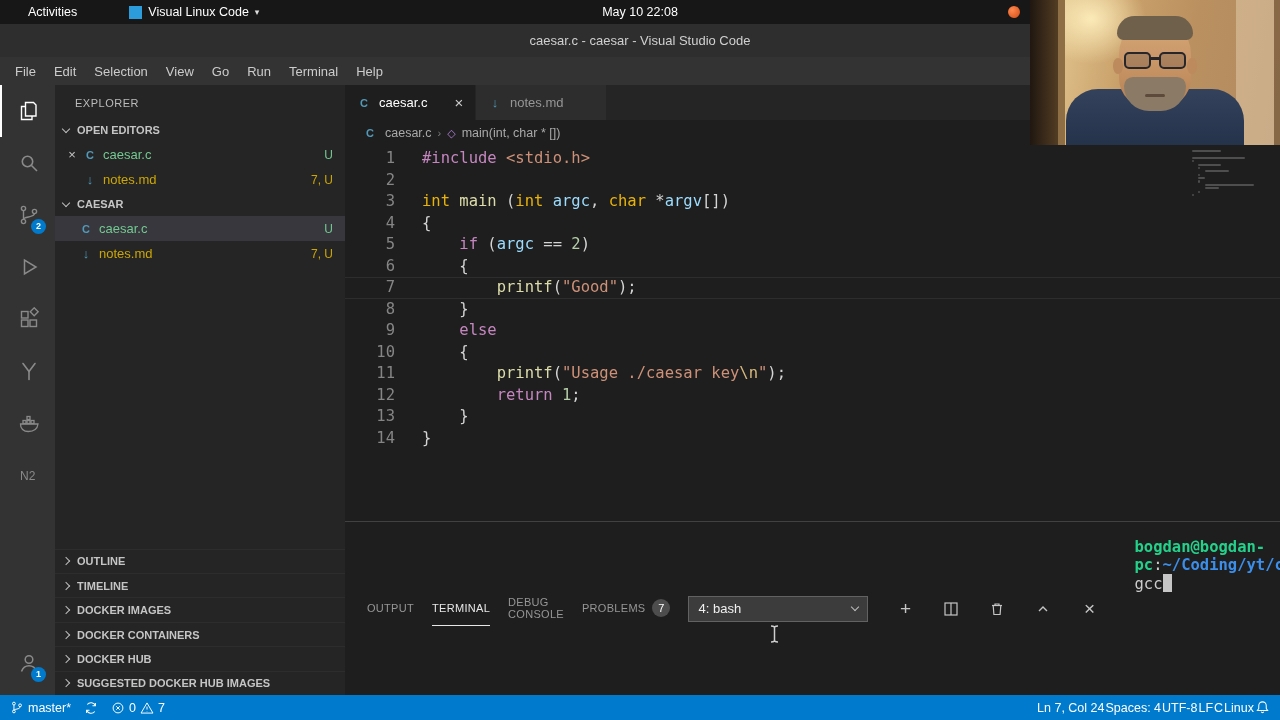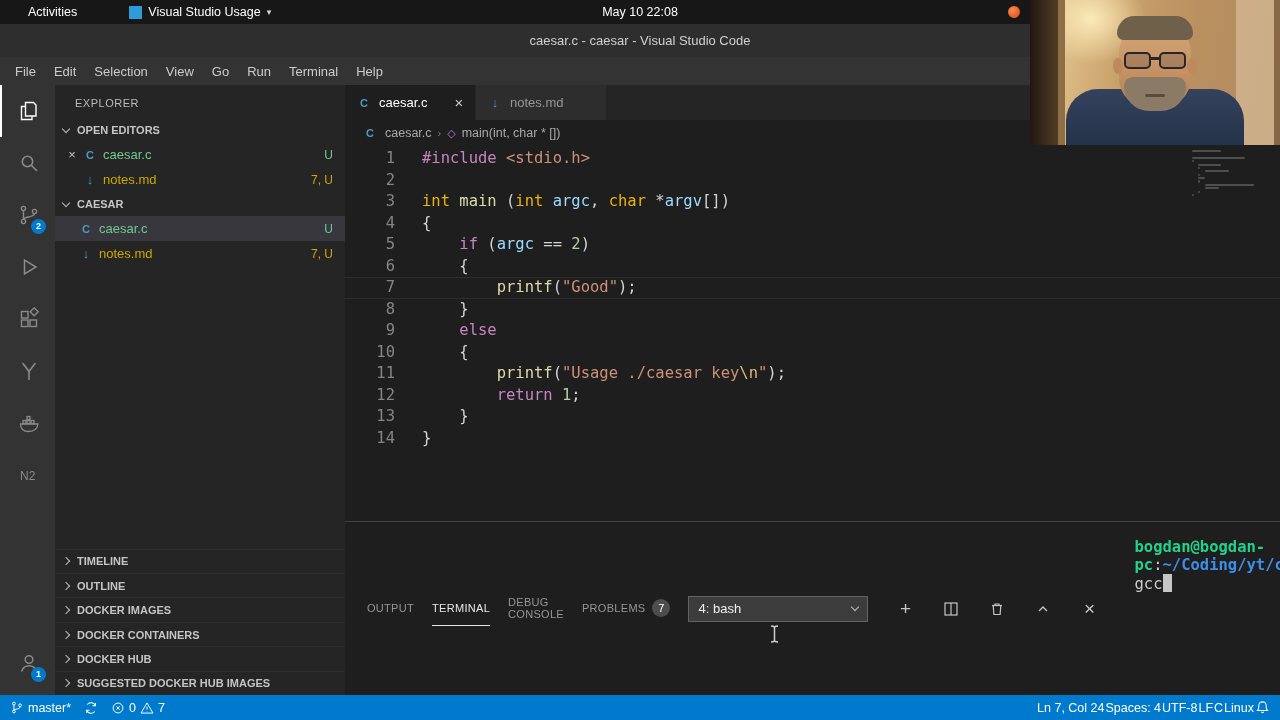--- a/index.html
+++ b/index.html
@@ -123,21 +123,21 @@
 </style>
 </head>
 <body>
 
 <div class="screen">
 
   <div class="gnome-bar">
     <span class="gnome-activities">Activities</span>
     <span class="gnome-appmenu">
       <span class="vsc-logo"></span>
-      <span>Visual Studio Usage</span>
+      <span>Visual Linux Code</span>
       <span class="gnome-caret">▾</span>
     </span>
     <span class="gnome-clock">May 10  22:08</span>
     <span class="rec-dot"></span>
   </div>
 
   <div class="titlebar">
     <span>caesar.c - caesar - Visual Studio Code</span>
   </div>
 
@@ -258,25 +258,25 @@
             <span class="file-ico md">↓</span>
             <span class="file-label warning">notes.md</span>
             <span class="file-badge warning">7, U</span>
           </div>
         </div>
 
       <div class="sidebar-spacer"></div>
       <div class="bottom-sections">
           <div class="sec-header">
             <span class="chev right"></span>
+            <span>OUTLINE</span>
+          </div>
+          <div class="sec-header">
+            <span class="chev right"></span>
             <span>TIMELINE</span>
-          </div>
-          <div class="sec-header">
-            <span class="chev right"></span>
-            <span>OUTLINE</span>
           </div>
           <div class="sec-header">
             <span class="chev right"></span>
             <span>DOCKER IMAGES</span>
           </div>
           <div class="sec-header">
             <span class="chev right"></span>
             <span>DOCKER CONTAINERS</span>
           </div>
           <div class="sec-header">

